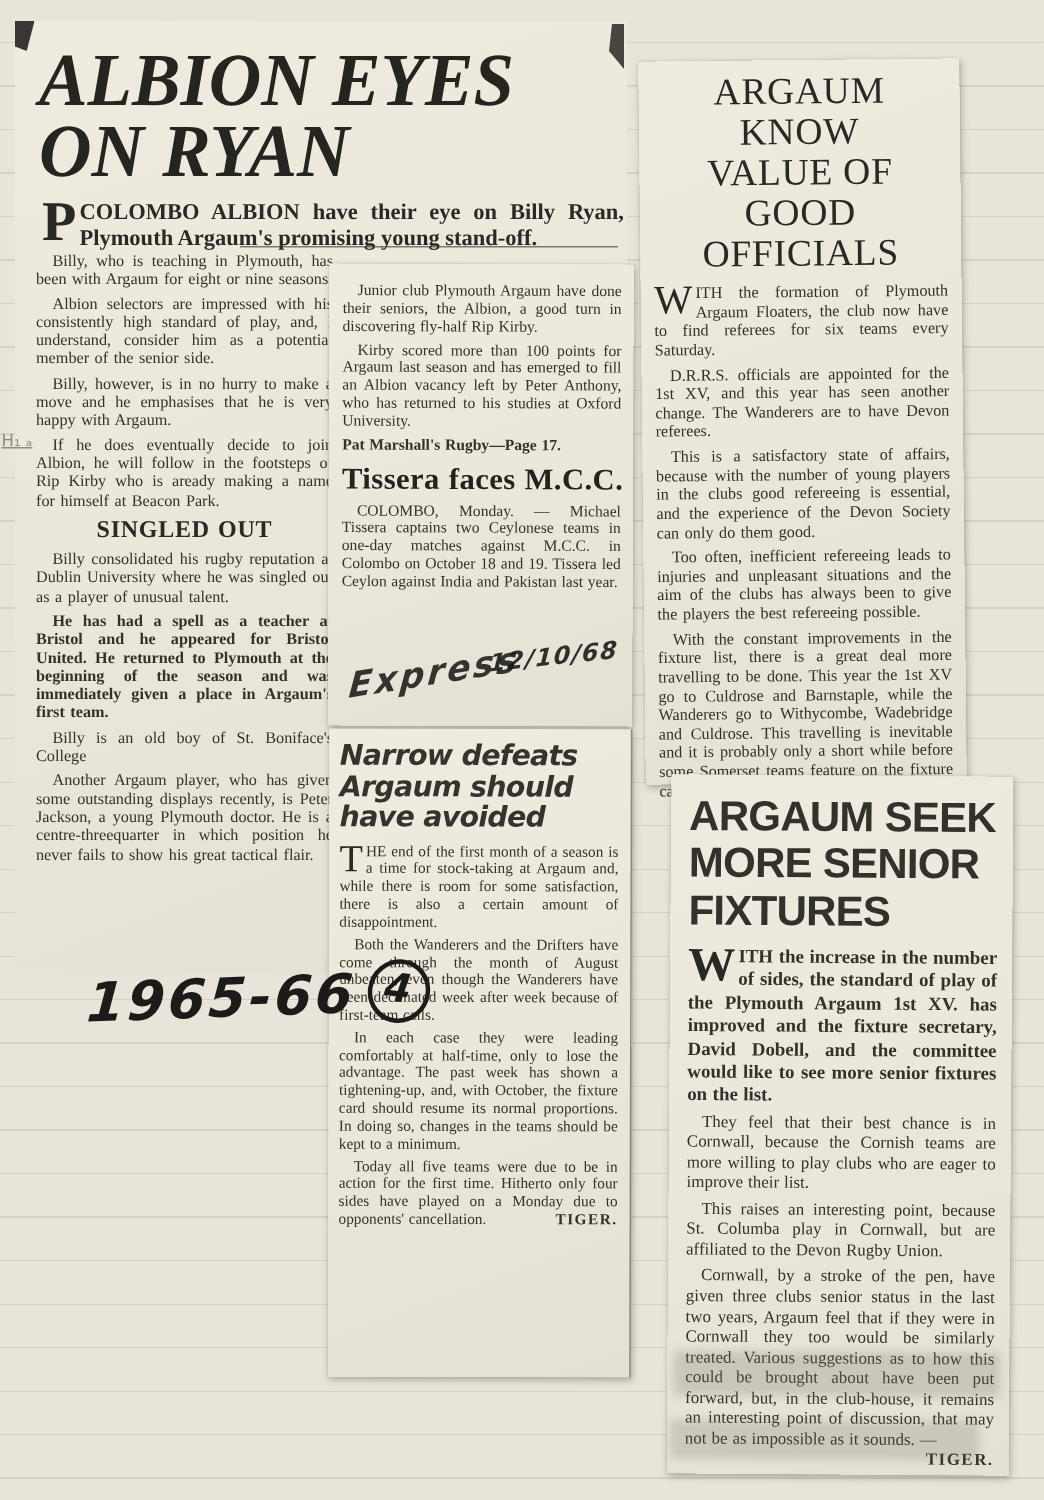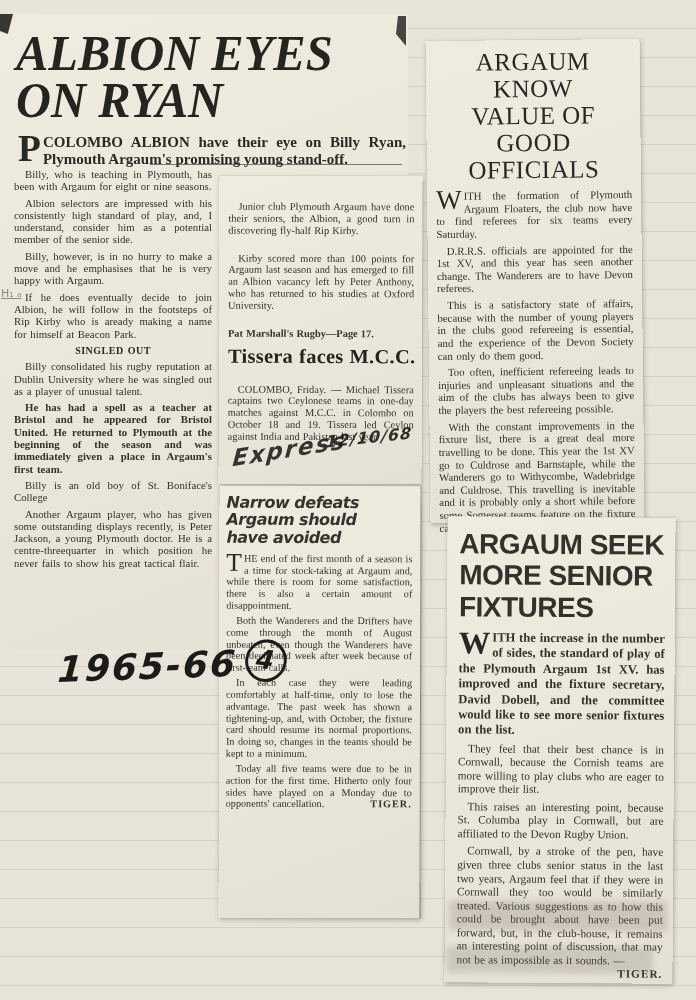--- a/index.html
+++ b/index.html
@@ -15,21 +15,21 @@
     font-family:"Liberation Serif", serif;
     color:#34312b;
   }
   .clip{
     position:absolute;
     background:linear-gradient(160deg,#efecdf 0%,#ebe7db 45%,#e4e0d3 100%);
     box-shadow:1px 2px 5px rgba(80,75,60,.38), 0 0 1px rgba(60,55,45,.3);
   }
   
   .albion{
-    left:0;top:14px;width:408px;height:636px;
+    left:10px;top:14px;width:408px;height:636px;
     clip-path:polygon(0 0,100% 0,100% 166px,222px 166px,222px 100%,0 100%);
   }
   .albion::before{ 
     content:"";position:absolute;left:0;top:0;width:13px;height:20px;
     background:rgba(25,24,22,.85);clip-path:polygon(0 0,100% 0,60% 100%,0 85%);
   }
   .albion::after{ 
     content:"";position:absolute;right:2px;top:2px;width:10px;height:30px;
     background:rgba(30,28,26,.8);clip-path:polygon(20% 0,100% 0,100% 100%,0 60%);
   }
@@ -43,28 +43,28 @@
     margin:10px 0 0 2px;width:388px;
     font-size:15px;line-height:1.16;font-weight:bold;color:#2b2925;text-align:justify;
   }
   .a-rule{position:absolute;left:150px;top:150px;width:252px;height:1px;background:rgba(60,58,50,.65);}
   .a-body{
     position:absolute;left:14px;top:154px;width:198px;
     font-size:10.8px;line-height:1.14;text-align:justify;word-spacing:1px;
   }
   .a-body p{margin:0 0 4px 0;text-indent:11px;}
   .a-sub{
-    text-align:center;font-weight:bold;font-size:10px;letter-spacing:.5px;
+    text-align:center;font-weight:bold;font-size:16px;letter-spacing:.5px;
     margin:5px 0 4px 0 !important;text-indent:0 !important;color:#2b2925;
   }
   .bold-par{font-weight:bold;}
   
   .junior{left:219px;top:176px;width:203px;height:308px;transform:rotate(.2deg);}
   .j-inner{padding:9px 8px 0 9px;font-size:10.4px;line-height:1.14;text-align:justify;word-spacing:.5px;}
-  .j-inner p{margin:16px 0 4px 0;text-indent:10px;}
+  .j-inner p{margin:4px 0 4px 0;text-indent:10px;}
   .j-byline{font-weight:bold;text-indent:0 !important;}
   .t-headline{
     font-size:20px;font-weight:bold;color:#24221e;margin:5px 0 2px 0;
     letter-spacing:.3px;transform:scaleX(1.02);transform-origin:left;
   }
   
   .officials{left:428px;top:40px;width:214px;height:482px;transform:rotate(-.6deg);}
   .o-inner{padding:8px 9px 0 9px;}
   .o-headline{font-size:25px;line-height:1.08;font-weight:normal;color:#2a2824;
     text-align:center;margin:0 0 6px 0;letter-spacing:.5px;}
@@ -73,21 +73,21 @@
   .o-body p{margin:0 0 4px 0;text-indent:10px;}
   .lead{text-indent:0 !important;}
   .dropcap{float:left;font-size:2.5em;line-height:.8;padding-right:2px;color:#2a2824;}
   .signoff{float:right;font-weight:bold;letter-spacing:1px;}
   
   .narrow{left:219px;top:486px;width:202px;height:432px;transform:rotate(.15deg);}
   .n-inner{height:100%;box-sizing:border-box;border-right:1px solid rgba(60,58,52,.55);
     padding:8px 8px 0 7px;}
   .n-headline{
     font-family:"DejaVu Sans", sans-serif;font-weight:bold;font-style:italic;
-    font-size:16px;line-height:1.08;color:#35332e;margin:0 12px 7px 0;letter-spacing:-.5px;
+    font-size:19px;line-height:1.08;color:#35332e;margin:0 12px 7px 0;letter-spacing:-.5px;
   }
   .n-headline span{display:block;}
   .n-body{font-size:10.2px;line-height:1.16;text-align:justify;word-spacing:.5px;}
   .n-body p{margin:0 0 3px 0;text-indent:10px;}
   
   .seek{left:446px;top:517px;width:228px;height:466px;transform:rotate(.4deg);}
   .s-inner{padding:12px 10px 0 12px;position:relative;height:100%;box-sizing:border-box;}
   .s-headline{
     font-family:"Liberation Sans", sans-serif;font-weight:bold;
     font-size:28px;line-height:1.12;color:#33312c;margin:0 0 8px 0;letter-spacing:-.5px;
@@ -148,21 +148,21 @@
       <p>Another Argaum player, who has given some outstanding displays recently, is Peter Jackson, a young Plymouth doctor. He is a centre-threequarter in which position he never fails to show his great tactical flair.</p>
     </div>
   </article>
 
   <article class="clip junior">
     <div class="j-inner">
       <p>Junior club Plymouth Argaum have done their seniors, the Albion, a good turn in discovering fly-half Rip Kirby.</p>
       <p>Kirby scored more than 100 points for Argaum last season and has emerged to fill an Albion vacancy left by Peter Anthony, who has returned to his studies at Oxford University.</p>
       <p class="j-byline">Pat Marshall's Rugby—Page 17.</p>
       <h2 class="t-headline">Tissera faces M.C.C.</h2>
-      <p>COLOMBO, Friday. — Michael Tissera captains two Ceylonese teams in one-day matches against M.C.C. in Colombo on October 18 and 19. Tissera led Ceylon against India and Pakistan last year.</p>
+      <p>COLOMBO, Monday. — Michael Tissera captains two Ceylonese teams in one-day matches against M.C.C. in Colombo on October 18 and 19. Tissera led Ceylon against India and Pakistan last year.</p>
     </div>
   </article>
 
   <article class="clip officials">
     <div class="o-inner">
       <h2 class="o-headline">
         <span>ARGAUM KNOW</span>
         <span>VALUE OF</span>
         <span>GOOD OFFICIALS</span>
       </h2>

